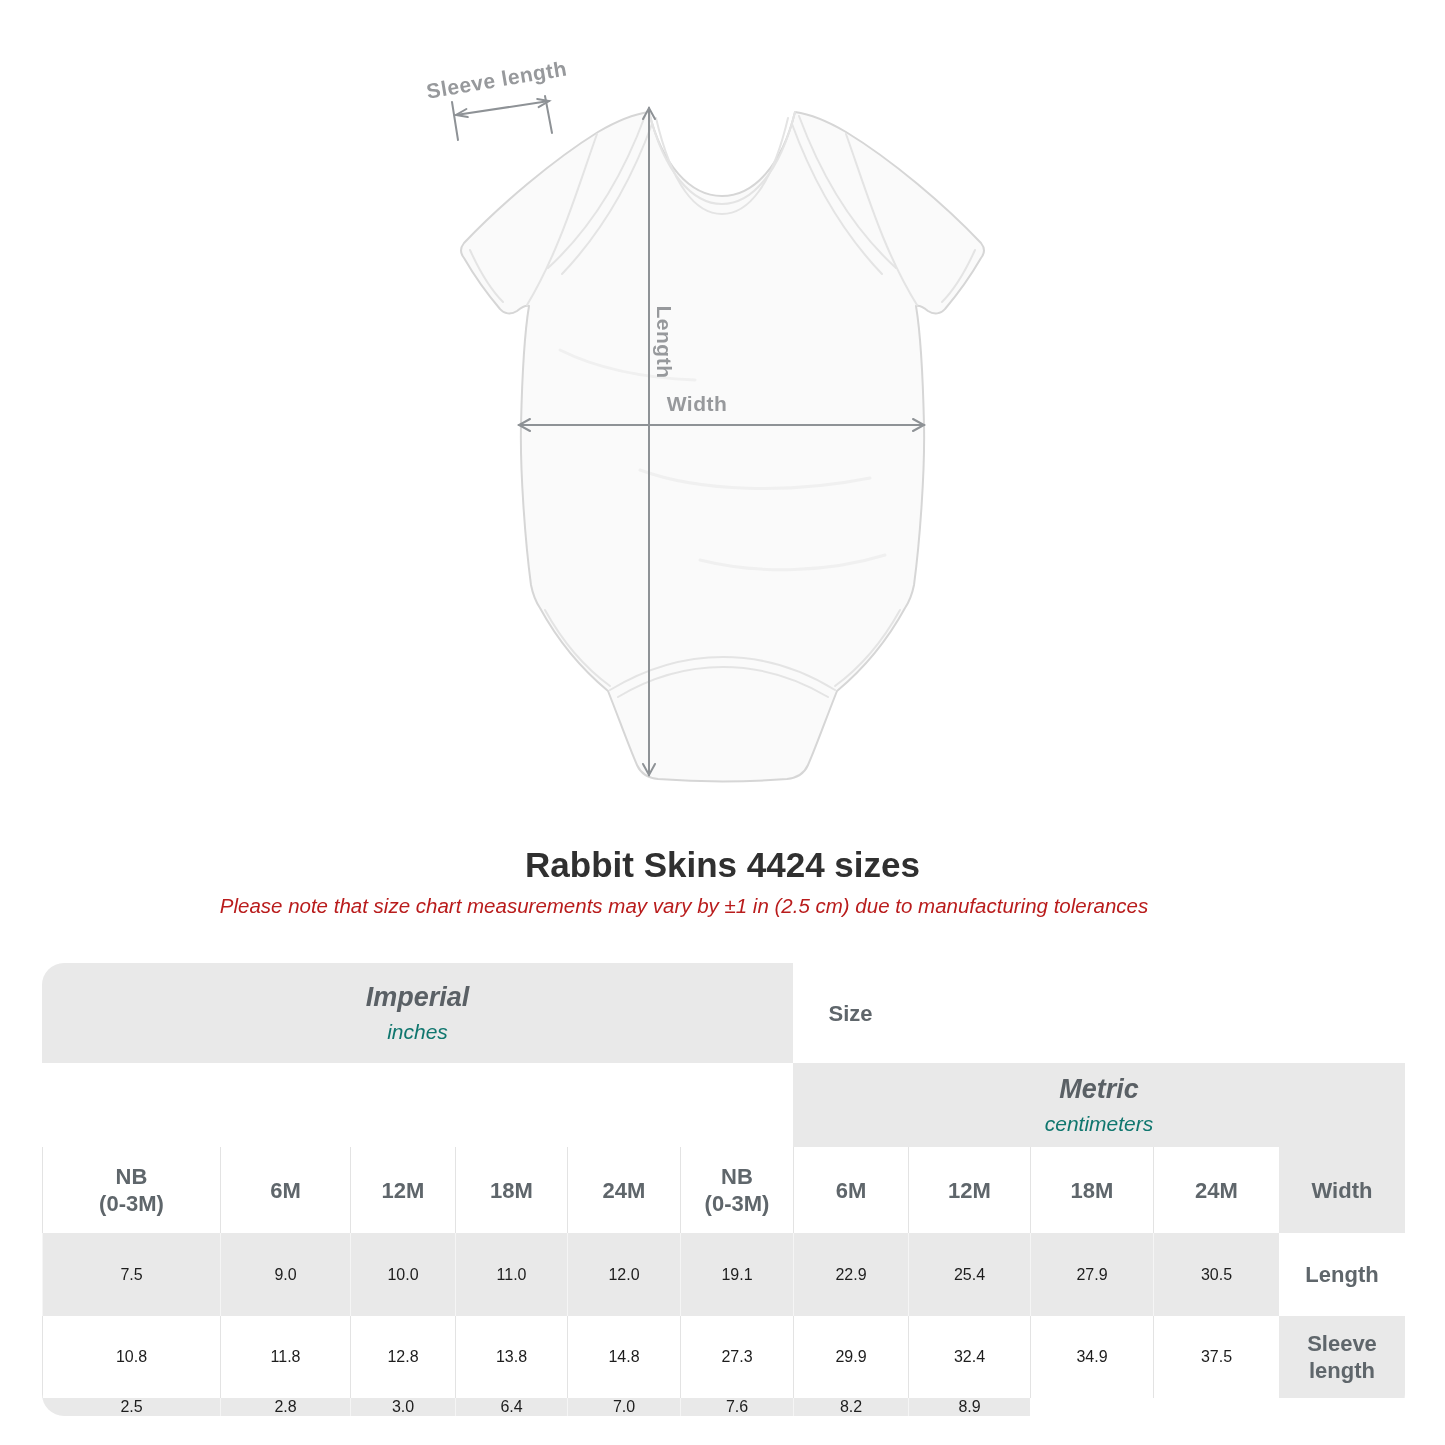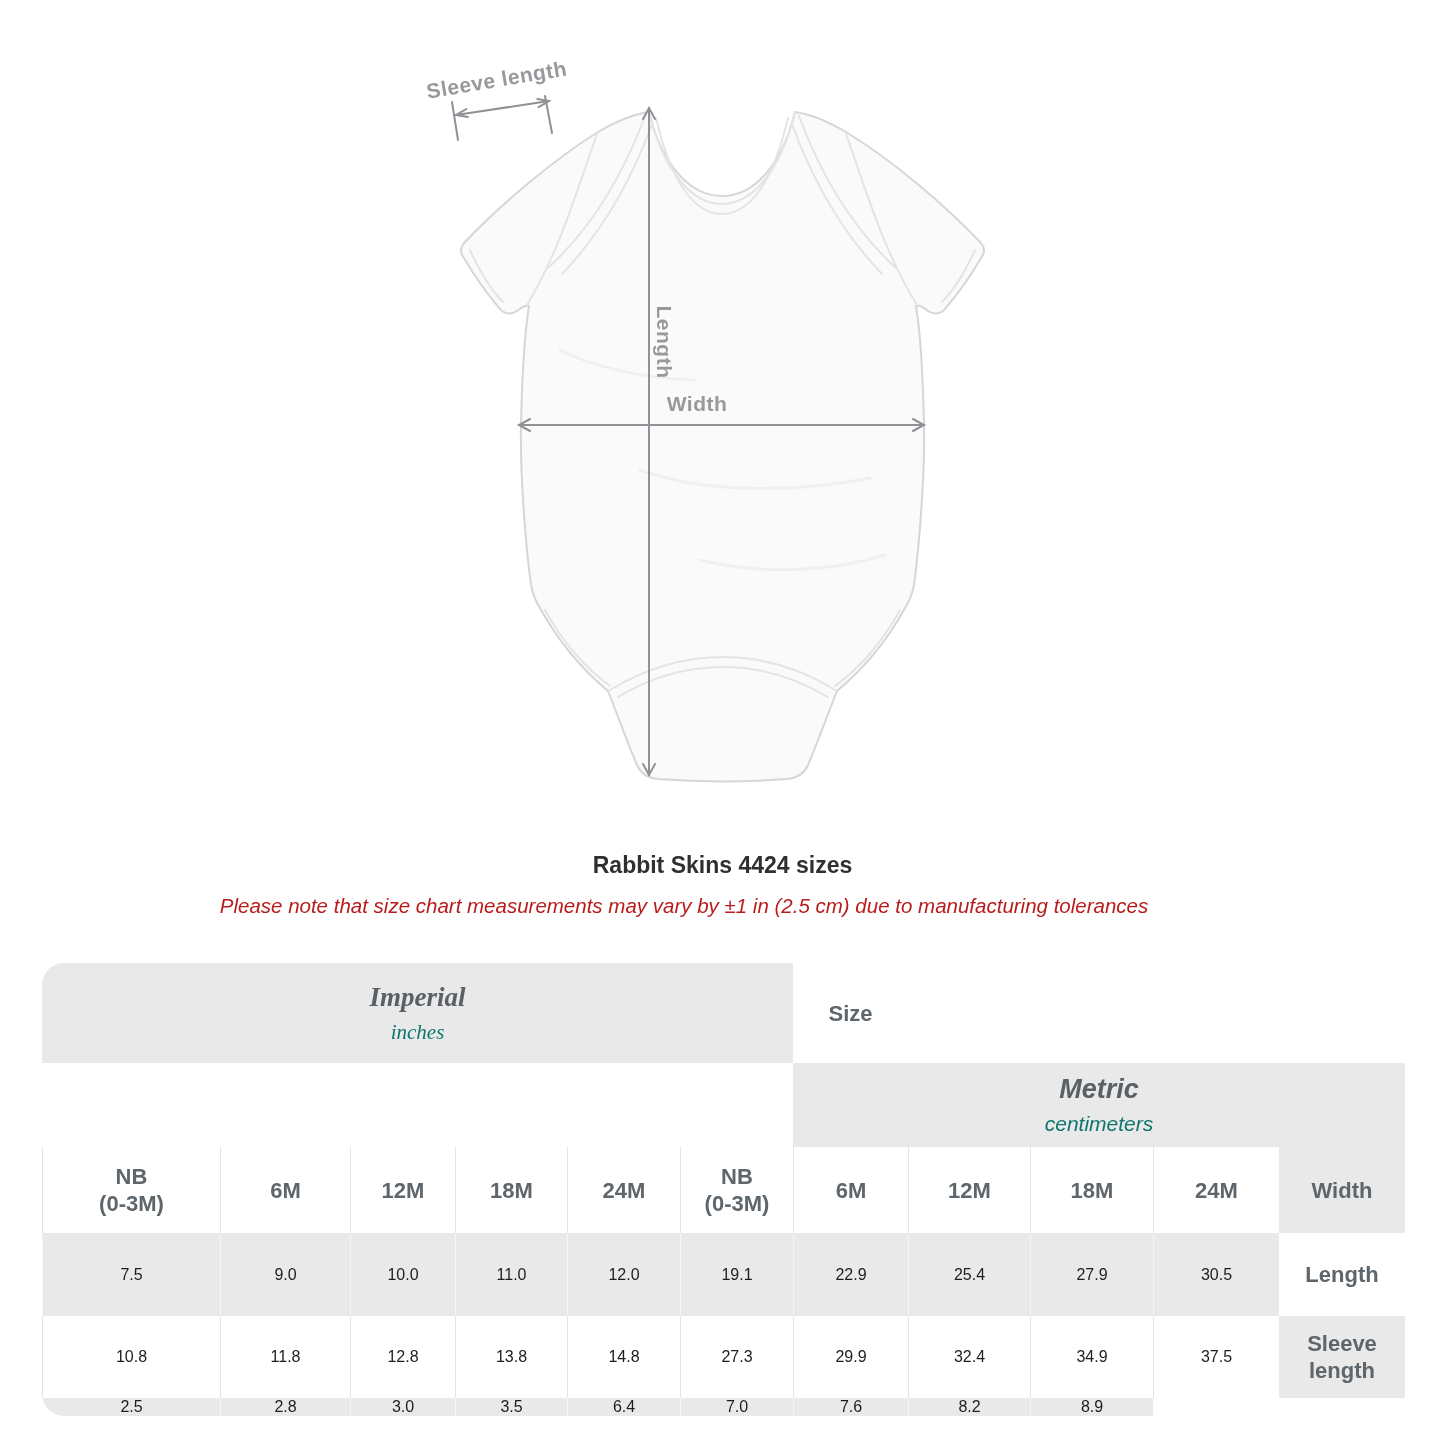--- a/index.html
+++ b/index.html
@@ -3,41 +3,41 @@
 <meta charset="utf-8">
 <style>
   html,body{margin:0;padding:0;}
   body{
     width:1445px;height:1445px;position:relative;background:#ffffff;
     font-family:"Liberation Sans", sans-serif;overflow:hidden;
   }
   .illustration{position:absolute;left:0;top:0;width:1445px;height:840px;}
   .page-title{
     position:absolute;left:0;top:841px;width:1445px;margin:0;
-    text-align:center;font-size:23px;line-height:48px;font-weight:bold;color:#303030;
+    text-align:center;font-size:35px;line-height:48px;font-weight:bold;color:#303030;
   }
   .page-subtitle{
     position:absolute;left:0;top:891px;width:1368px;margin:0;
     text-align:center;font-style:italic;font-size:20.5px;line-height:30px;color:#b91c1c;
   }
   .size-table{
     position:absolute;left:42px;top:963px;width:1363px;
     border-radius:22px;overflow:hidden;
     display:grid;
     grid-template-columns:178px 130px 105px 112px 113px 113px 115px 122px 123px 126px 126px;
     grid-template-rows:100px 84px 86px 83px 82px;
   }
   .cell{
     display:flex;flex-direction:column;align-items:center;justify-content:center;
     text-align:center;background:#ffffff;
   }
   .gray{background:#e9e9e9;}
   .sw{border-left:1px solid #e3e3e3;}
   .sg{border-left:1px solid #f5f5f5;}
-  .band-imperial{grid-column:1 / span 6;font-family:Liberation Serif, serif;}
+  .band-imperial{grid-column:1 / span 6;}
   .band-metric{grid-column:7 / span 5;}
   .group-label{font-size:27px;font-weight:bold;font-style:italic;color:#5a6065;line-height:34px;}
   .group-sublabel{font-size:21px;font-style:italic;color:#0f766e;line-height:28px;margin-top:4px;}
   .head{font-size:22px;font-weight:bold;color:#5f666b;line-height:27px;}
   .val{font-size:16px;color:#1d1d1d;}
   svg text{font-family:"Liberation Sans", sans-serif;}
   .dim-label{font-size:21px;font-weight:bold;fill:#97999c;letter-spacing:0.5px;}
 </style>
 </head>
 <body>
@@ -242,23 +242,20 @@
   <div class="cell gray sg">
       <span class="val">2.5</span>
     </div>
   <div class="cell gray sg">
       <span class="val">2.8</span>
     </div>
   <div class="cell gray sg">
       <span class="val">3.0</span>
     </div>
   <div class="cell gray sg">
-      <span class="val">3.5</span>
-    </div>
-  <div class="cell gray sg">
       <span class="val">6.4</span>
     </div>
   <div class="cell gray sg">
       <span class="val">7.0</span>
     </div>
   <div class="cell gray sg">
       <span class="val">7.6</span>
     </div>
   <div class="cell gray sg">
       <span class="val">8.2</span>

